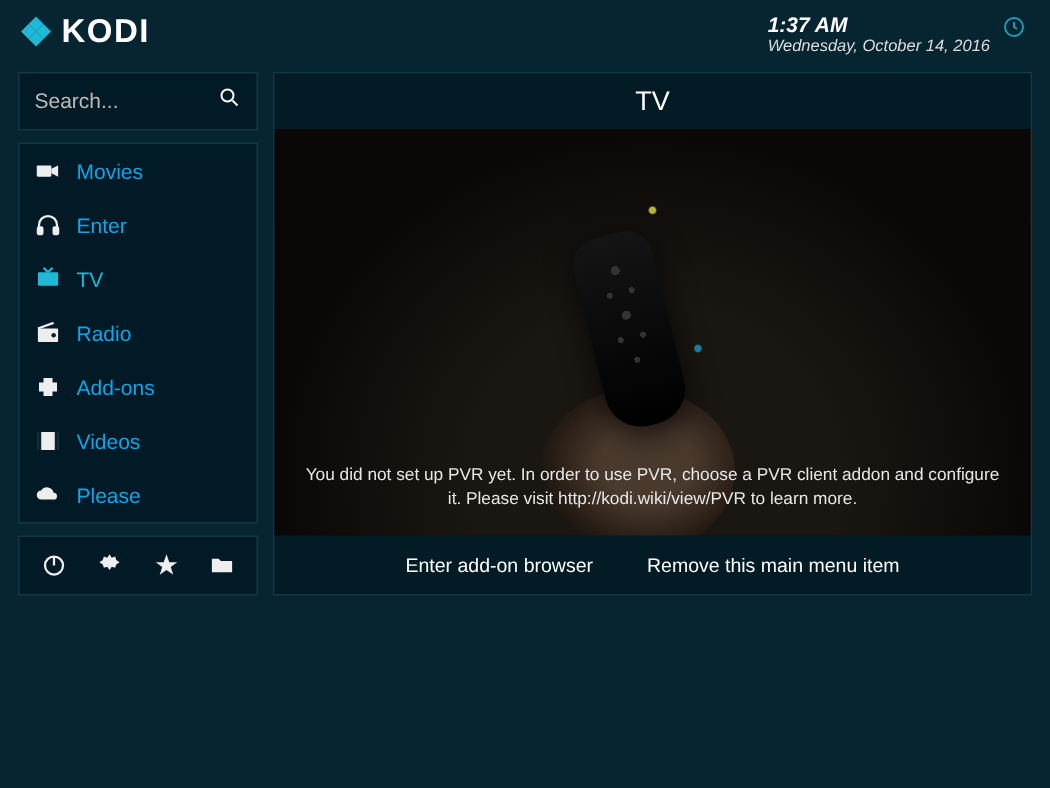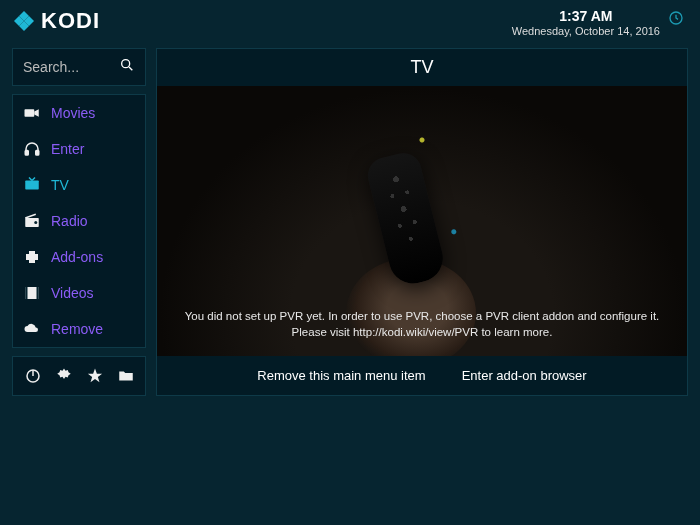--- a/index.html
+++ b/index.html
@@ -18,37 +18,38 @@
       padding: 8px 16px 10px 12px;
     }
     .logo {
       display: flex;
       align-items: center;
       gap: 5px;
     }
     .logo-icon { width: 24px; height: 24px; }
     .logo-text { font-size: 22px; font-weight: bold; letter-spacing: 1px; }
     .clock-area {
-      text-align: center;
+      text-align: left;
       display: flex;
       align-items: flex-start;
       gap: 8px;
+      font-style: italic;
     }
     .clock-text { line-height: 1.2; }
     .time { font-size: 14px; font-weight: bold; }
     .date { font-size: 11px; color: #ddd; }
     .clock-icon { color: #1c9bb3; margin-top: 2px; }
 
     .main {
       display: flex;
       padding: 0 12px;
       gap: 10px;
     }
     .sidebar {
-      width: 134px;
+      width: 160px;
       display: flex;
       flex-direction: column;
     }
     .search-row {
       background: rgba(0,20,30,0.6);
       border: 1px solid #0e3a48;
       display: flex;
       align-items: center;
       justify-content: space-between;
       padding: 8px 10px;
@@ -64,21 +65,21 @@
       display: flex;
       flex-direction: column;
       flex: 1;
     }
     .nav-item {
       display: flex;
       align-items: center;
       gap: 10px;
       padding: 9px 10px;
       font-size: 14px;
-      color: #8b5cf6;
+      color: #0ea5e9;
       cursor: pointer;
     }
     .nav-item.active { color: #1fb8d6; }
     .nav-icon { width: 18px; height: 18px; flex-shrink: 0; display:flex; align-items:center; justify-content:center;}
     .bottom-bar {
       background: rgba(0,20,30,0.6);
       border: 1px solid #0e3a48;
       display: flex;
       justify-content: space-around;
       padding: 8px 4px;
@@ -249,21 +250,21 @@
             </svg>
           </span>
         <span>Videos</span>
       </div>
       <div class="nav-item">
         <span class="nav-icon">
             <svg viewBox="0 0 24 24" width="18" height="18" fill="#eee">
               <path d="M6 16a4 4 0 010-8 6 6 0 0111 2 3 3 0 010 6H6z"></path>
             </svg>
           </span>
-        <span>Remove</span>
+        <span>Please</span>
       </div>
     </div>
 
     <div class="bottom-bar">
       <span class="bottom-btn">
           <svg viewBox="0 0 24 24" width="18" height="18" fill="none" stroke="#eee" stroke-width="2">
             <circle cx="12" cy="12" r="8"></circle>
             <path d="M12 4v8"></path>
           </svg>
         </span>
@@ -287,17 +288,17 @@
   </div>
 
   <div class="content">
     <div class="content-title">TV</div>
     <div class="content-body">
       <div class="hand"></div>
       <div class="remote"></div>
       <div class="msg">You did not set up PVR yet. In order to use PVR, choose a PVR client addon and configure it. Please visit http://kodi.wiki/view/PVR to learn more.</div>
     </div>
     <div class="content-actions">
+      <span class="action-link">Enter add-on browser</span>
       <span class="action-link">Remove this main menu item</span>
-      <span class="action-link">Enter add-on browser</span>
     </div>
   </div>
 </div>
 
 </body></html>

